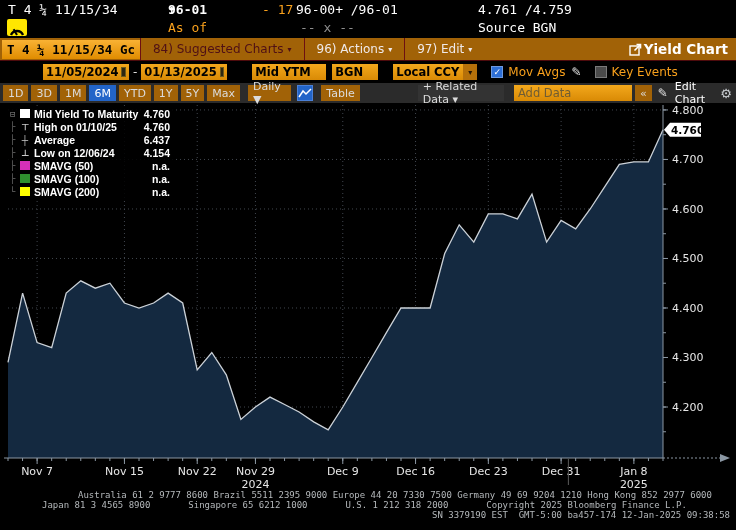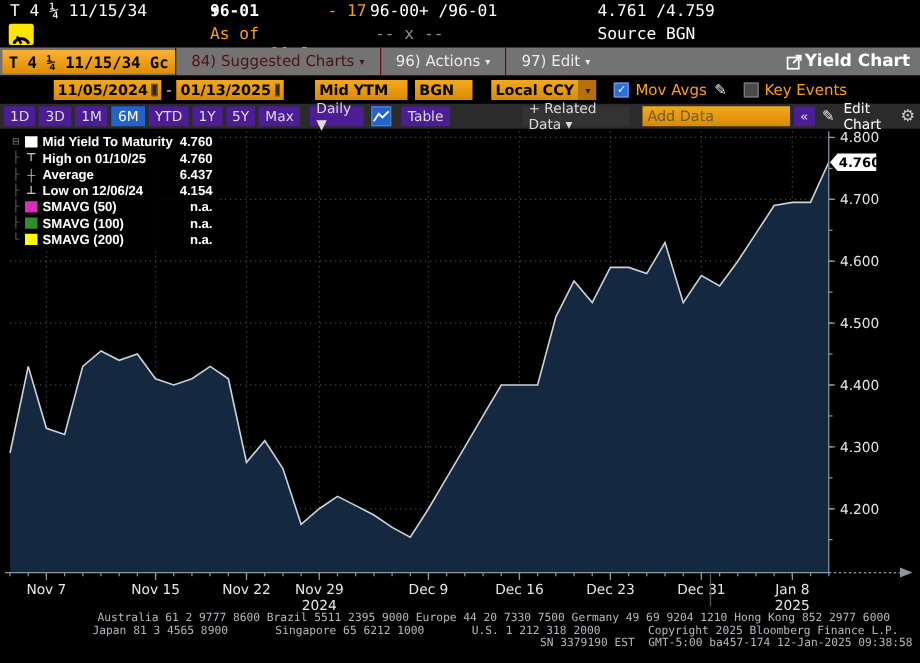--- a/index.html
+++ b/index.html
@@ -13,21 +13,21 @@
   .q-chg{left:262px;top:2px;color:#f8a01c !important;}
   .q-ba{left:296px;top:2px;}
   .q-yld{left:478px;top:2px;}
   .q-asof{left:168px;top:20px;color:#f8a01c !important;}
   .q-asofv{left:216px;top:36px;}
   .q-size{left:300px;top:20px;color:#8f8f8f !important;}
   .q-src{left:478px;top:20px;}
   .gauge{position:absolute;left:7px;top:19px;width:20px;height:17px;background:#ffe600;
          border-radius:2px;display:flex;align-items:flex-end;justify-content:center;}
   
-  .redbar{position:absolute;top:38px;left:0;width:736px;height:23px;background:#737373;
+  .redbar{position:absolute;top:38px;left:0;width:736px;height:23px;background:#a16207;
           display:flex;align-items:center;font-family:"DejaVu Sans",sans-serif;
           border-bottom:1px solid #4d0a0c;box-sizing:border-box;}
   .ticker{height:19px;margin-left:2px;padding:0 5px;background:linear-gradient(180deg,#f9b234,#e08c00);
           color:#000;font-family:"DejaVu Sans Mono",monospace;font-size:12.5px;font-weight:bold;
           display:flex;align-items:center;white-space:pre;}
   .menuitem{font-size:12px;color:#efe9e9;padding:0 12px;border-left:1px solid #6d0f12;height:100%;
             display:flex;align-items:center;gap:4px;}
   .menuitem.disabled{color:#4f1016;}
   .menuitem .dd{font-size:8px;}
   .yctitle{margin-left:auto;margin-right:8px;display:flex;align-items:center;gap:2px;
@@ -45,21 +45,21 @@
          display:flex;align-items:center;justify-content:center;}
   .cb{width:12px;height:12px;box-sizing:border-box;display:inline-flex;align-items:center;
       justify-content:center;font-size:9px;color:#fff;}
   .cb.on{background:#2e6fd6;border:1px solid #6e9ae0;}
   .cb.off{background:#4a4a4a;border:1px solid #7a7a7a;}
   .cblab{color:#f8a01c;font-size:12px;margin-left:5px;}
   .pencil{color:#e6e6e6;font-size:12px;margin-left:6px;}
   
   .tbar{position:absolute;top:83px;left:0;width:736px;height:20px;background:#2b2b2b;
         display:flex;align-items:center;font-family:"DejaVu Sans",sans-serif;}
-  .tab{height:16px;padding:0 5px;margin-left:3px;background:#4c1d95;color:#dcdcdc;
+  .tab{height:16px;padding:0 5px;margin-left:3px;background:#a16207;color:#dcdcdc;
        font-size:11px;display:flex;align-items:center;}
   .tab.sel{background:#2264c8;color:#fff;}
   .iconbtn{height:16px;width:20px;margin-left:6px;background:#2264c8;border:1px solid #4a80d8;
            box-sizing:border-box;display:flex;align-items:center;justify-content:center;}
   .addinput{height:16px;width:110px;margin-left:10px;background:linear-gradient(180deg,#f3a81c,#d98a05);
             border:none;font-size:11.5px;color:#3d3222;padding:0 4px;font-family:"DejaVu Sans",sans-serif;}
   .addinput::placeholder{color:#6f5c33;opacity:1;}
   .rightgrp{margin-left:auto;display:flex;align-items:center;margin-right:4px;}
   .gear{color:#c9cdd1;font-size:13px;margin-left:8px;}
   
@@ -72,21 +72,21 @@
   .lgrow{display:flex;align-items:center;height:13px;}
   .lbranch{width:10px;color:#6a6a6a;font-size:9px;font-family:"DejaVu Sans Mono",monospace;}
   .lswatch{width:10px;height:9px;margin-right:4px;display:inline-block;}
   .lmark{width:10px;margin-right:4px;color:#c9c9c9;font-size:9px;text-align:center;}
   .llabel{flex:1;white-space:nowrap;}
   .lvalue{text-align:right;padding-right:2px;}
   
   .footer{position:absolute;top:490px;left:0;width:736px;color:#b4b8bb;font-size:9px;
           line-height:10px;font-family:"DejaVu Sans Mono",monospace;}
   .fl1{padding-left:78px;white-space:pre;}
-  .fl2{padding-left:74px;white-space:pre;}
+  .fl2{padding-left:42px;white-space:pre;}
   .fl3{text-align:right;padding-right:6px;white-space:pre;}
 </style>
 </head>
 <body>
 
 <div class="screen">
 
   <div class="qhdr">
     <span class="q-instr">T 4 ¼ 11/15/34</span>
     <span class="q-price"><span>↑</span><span>96-01</span></span>

